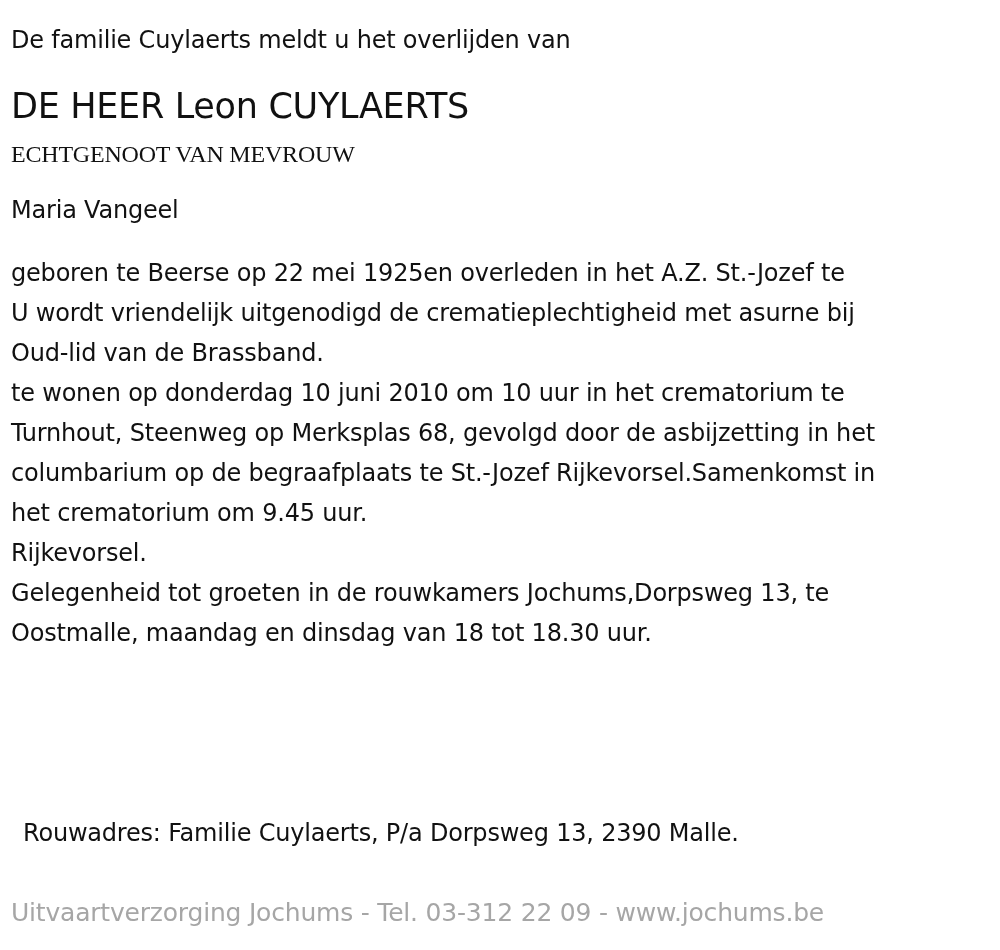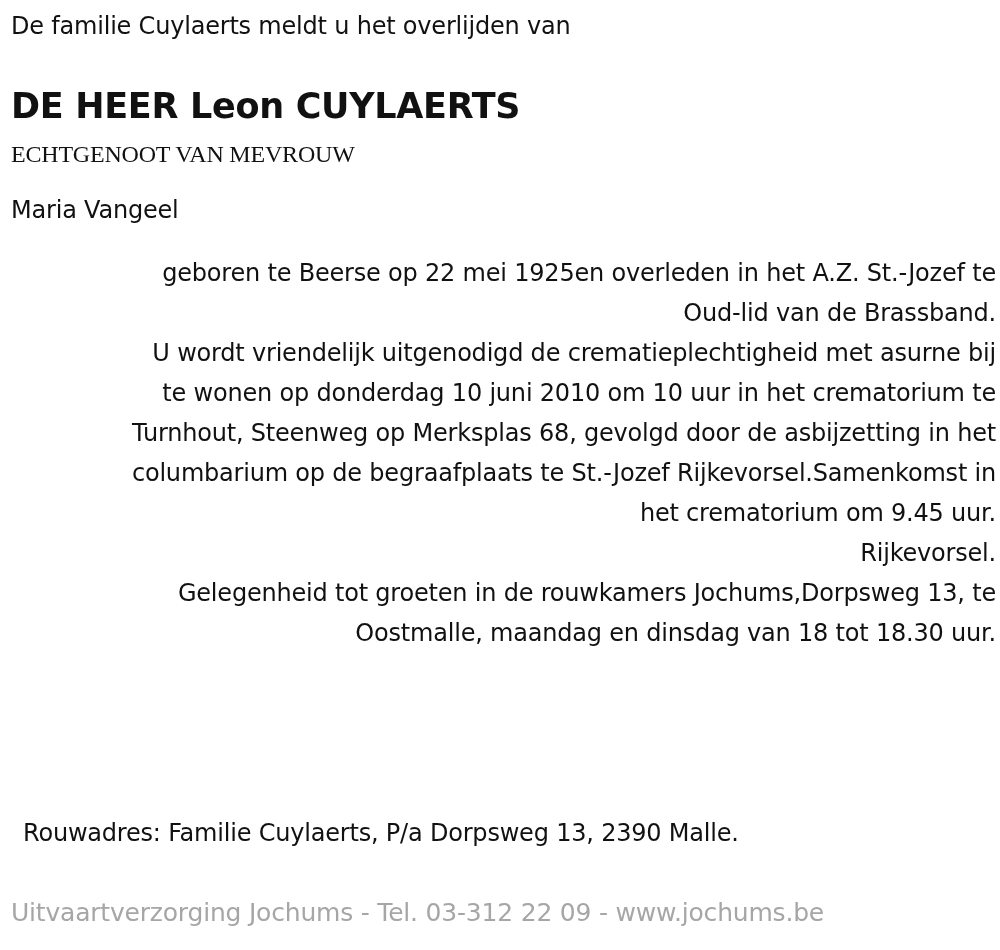--- a/index.html
+++ b/index.html
@@ -22,36 +22,35 @@
       width: 985px;
     }
     .line {
       position: absolute;
       left: 0;
       white-space: nowrap;
       font-size: 24px;
       line-height: 40px;
       letter-spacing: -0.2px;
     }
-    .intro { top: 6px; }
+    .intro { top: 20px; }
     .name {
       top: 82px;
       font-size: 35px;
-      font-weight: bold;
+      font-weight: normal;
       line-height: 48px;
       letter-spacing: -0.3px;
     }
     .spouse-title { top: 134px; font-family: Liberation Serif, serif; }
     .spouse-name { top: 190px; }
     .body-block {
       position: absolute;
       left: 0;
       top: 253px;
       width: 985px;
-      text-align: right;
     }
     .body-block .bl {
       font-size: 24px;
       line-height: 40px;
       white-space: nowrap;
       letter-spacing: -0.2px;
     }
     .address { top: 813px; margin-left: 12px; }
     .footer {
       top: 893px;
@@ -63,22 +62,22 @@
 <body>
 
 <div class="page">
   <div class="line intro">De familie Cuylaerts meldt u het overlijden van</div>
   <div class="line name">DE HEER Leon CUYLAERTS</div>
   <div class="line spouse-title">ECHTGENOOT VAN MEVROUW</div>
   <div class="line spouse-name">Maria Vangeel</div>
 
   <div class="body-block">
     <div class="bl">geboren te Beerse op 22 mei 1925en overleden in het A.Z. St.-Jozef te</div>
+    <div class="bl">U wordt vriendelijk uitgenodigd de crematieplechtigheid met asurne bij</div>
     <div class="bl">Oud-lid van de Brassband.</div>
-    <div class="bl">U wordt vriendelijk uitgenodigd de crematieplechtigheid met asurne bij</div>
     <div class="bl">te wonen op donderdag 10 juni 2010 om 10 uur in het crematorium te</div>
     <div class="bl">Turnhout, Steenweg op Merksplas 68, gevolgd door de asbijzetting in het</div>
     <div class="bl">columbarium op de begraafplaats te St.-Jozef Rijkevorsel.Samenkomst in</div>
     <div class="bl">het crematorium om 9.45 uur.</div>
     <div class="bl">Rijkevorsel.</div>
     <div class="bl">Gelegenheid tot groeten in de rouwkamers Jochums,Dorpsweg 13, te</div>
     <div class="bl">Oostmalle, maandag en dinsdag van 18 tot 18.30 uur.</div>
   </div>
 
   <div class="line address">Rouwadres: Familie Cuylaerts, P/a Dorpsweg 13, 2390 Malle.</div>

